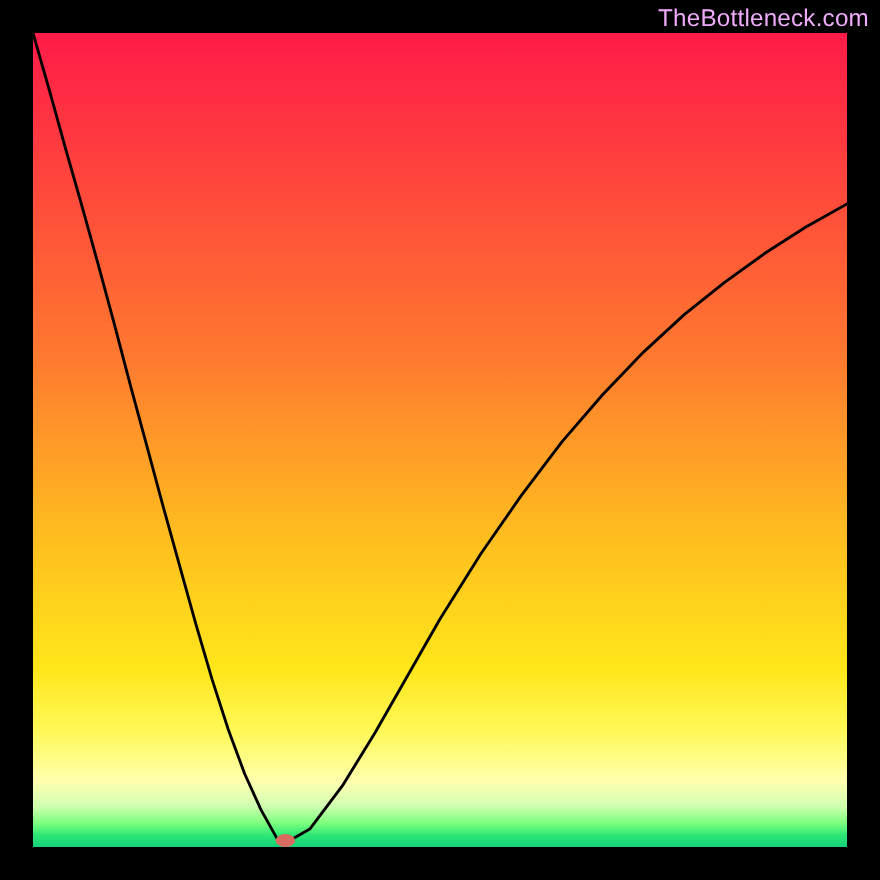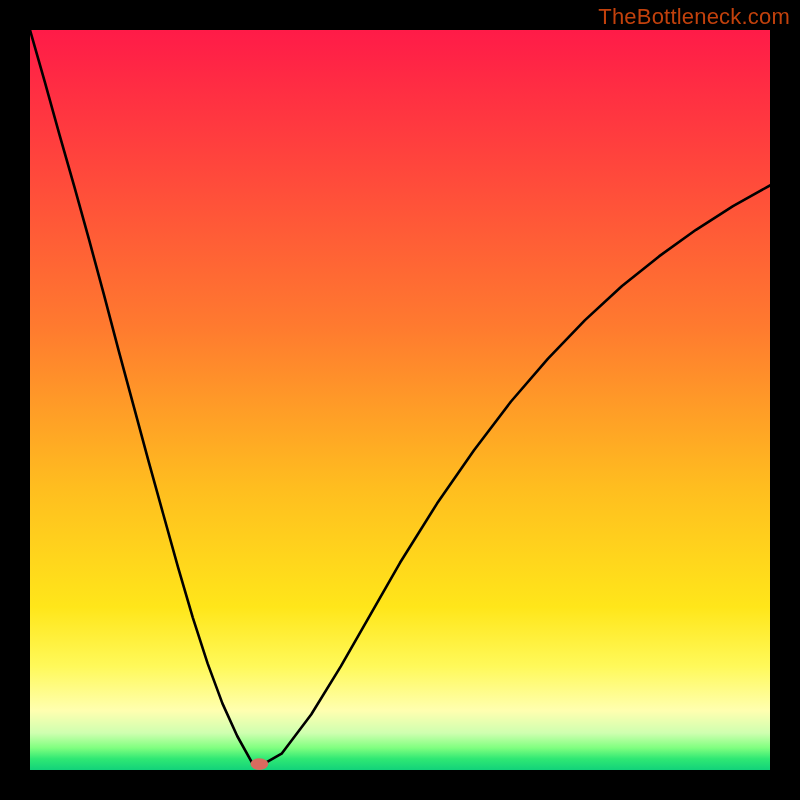--- a/index.html
+++ b/index.html
@@ -47,21 +47,21 @@
   }
   .curve {
     position: absolute;
     left: 0; top: 0;
     width: 740px; height: 740px;
   }
   .watermark {
     position: absolute;
     top: 4px;
     right: 10px;
-    color: #c2410c;
+    color: #f0abfc;
     font-size: 22px;
     letter-spacing: 0.2px;
   }
 </style>
 </head>
 <body>
 
 <div class="frame">
   <div class="plot">
     <div class="gradient"></div>

